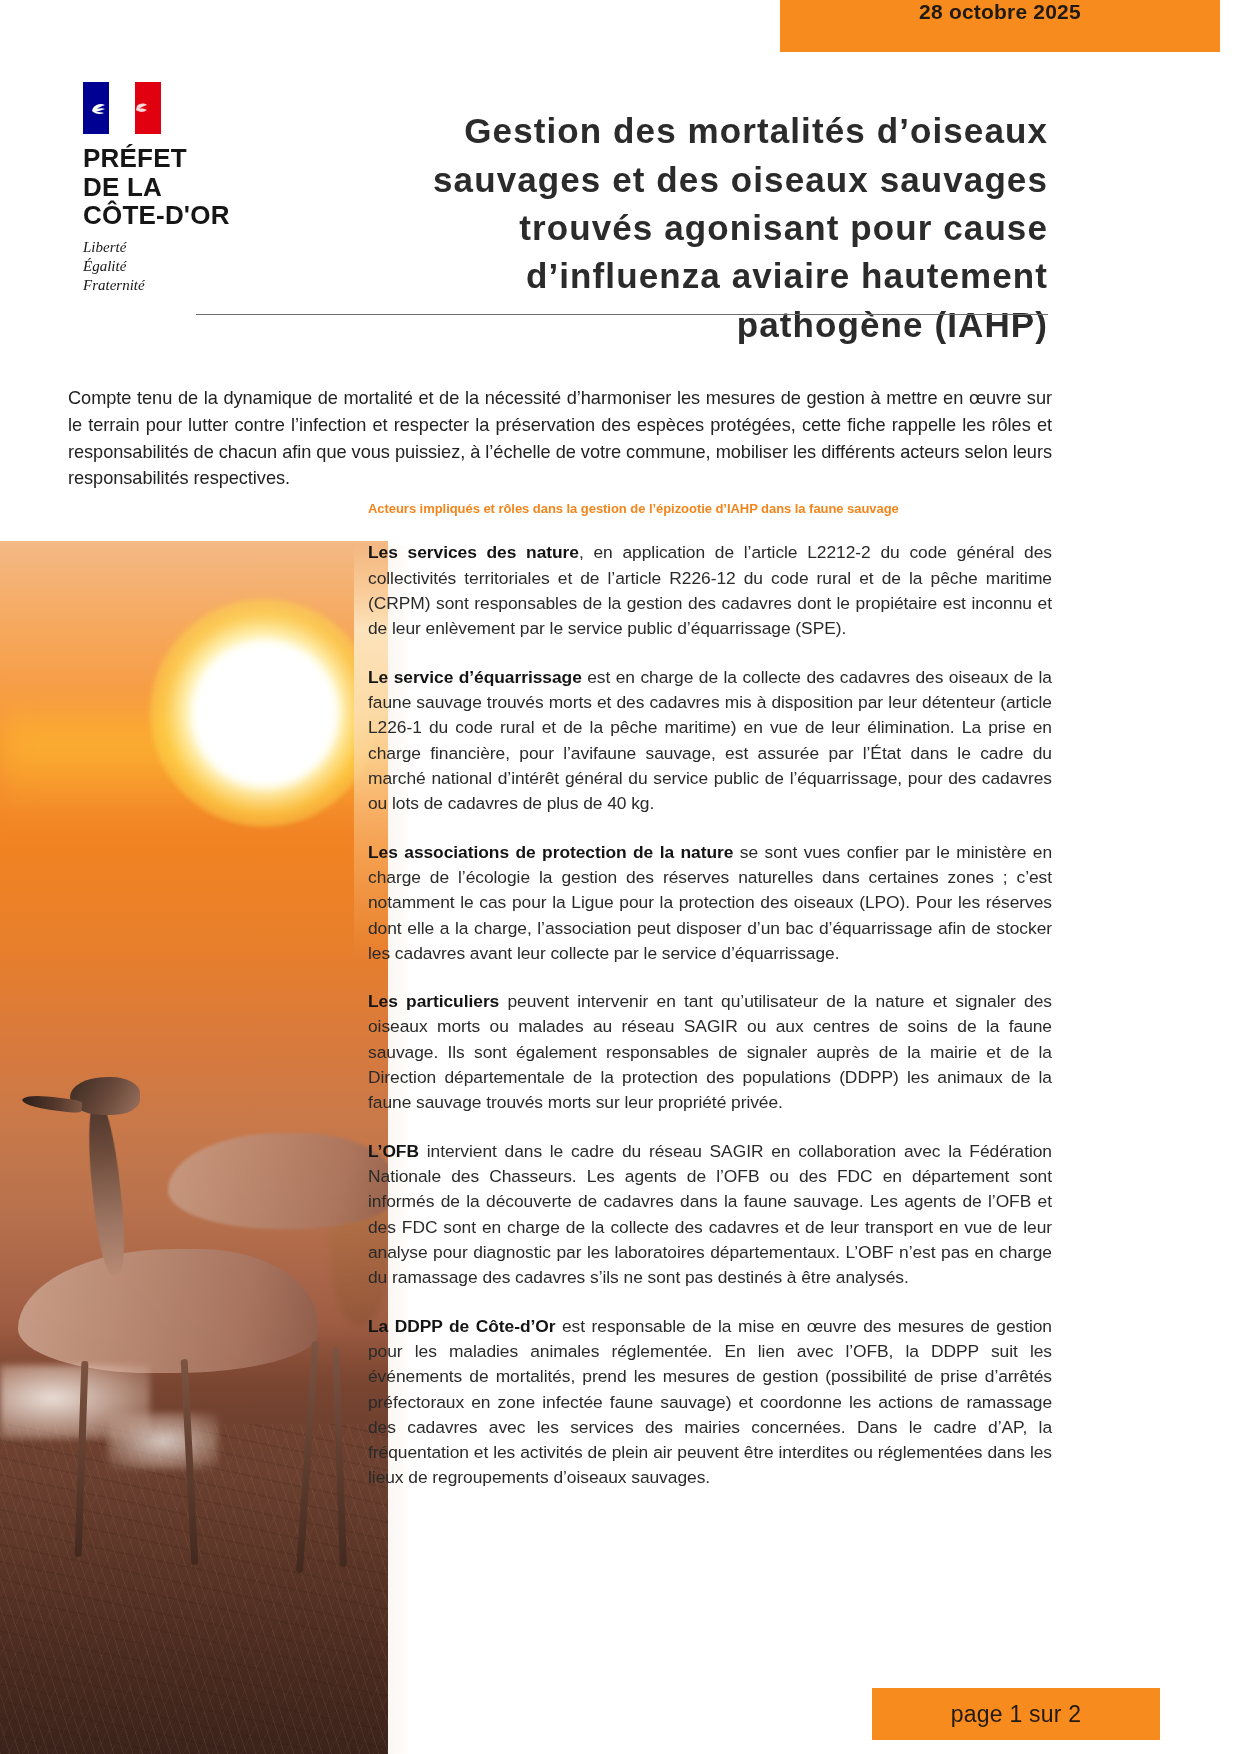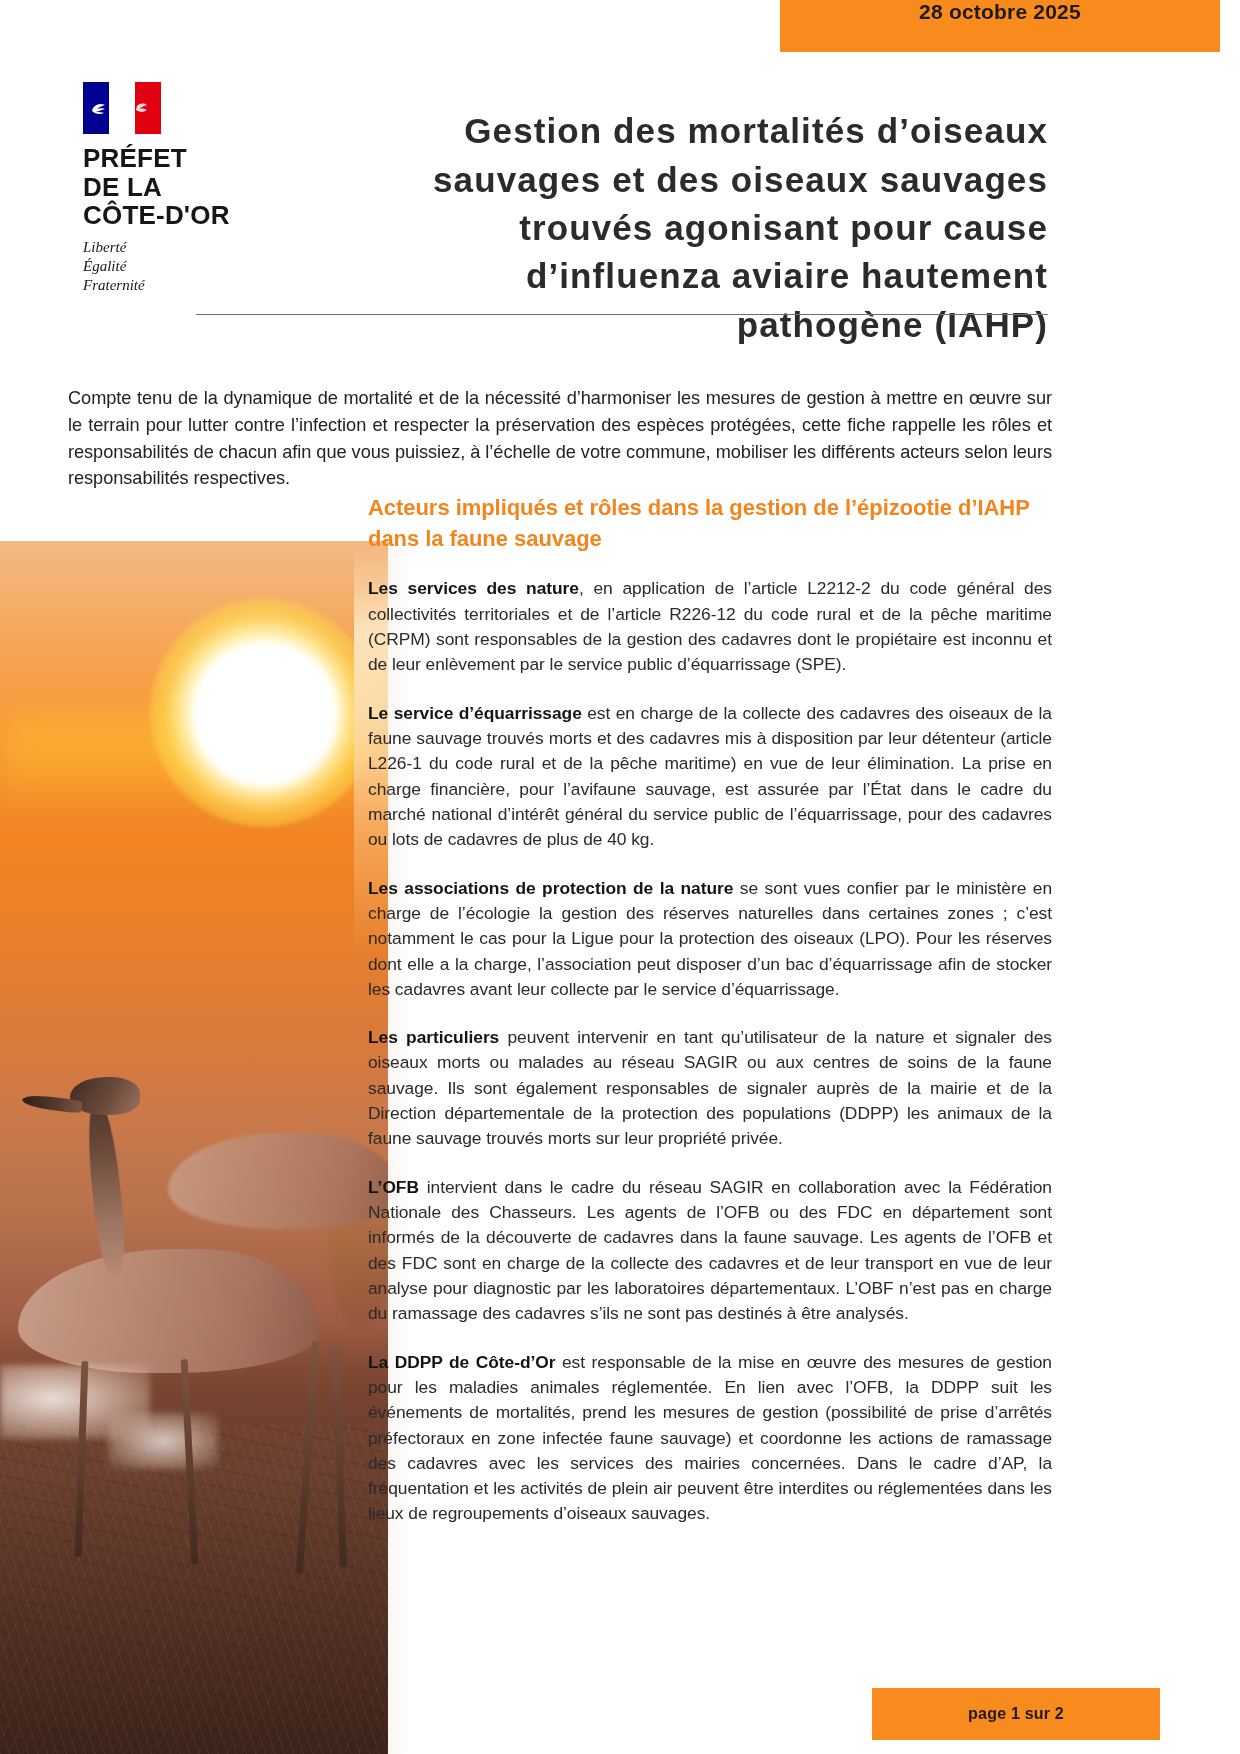--- a/index.html
+++ b/index.html
@@ -298,25 +298,25 @@
   }
 
   .content {
     position: absolute;
     left: 368px;
     top: 492px;
     width: 684px;
   }
 
   .section-heading {
-    font-size: 22px;
+    font-size: 13px;
     font-weight: bold;
     line-height: 1.42;
     color: #f2861d;
-    margin: 0 0 22px 0;
+    margin: 8px 0 22px 0;
     letter-spacing: -0.05px;
   }
 
   .body-p {
     font-size: 17.4px;
     line-height: 1.455;
     text-align: justify;
     color: #2a2a2a;
     margin: 0 0 23px 0;
     letter-spacing: -0.05px;
@@ -333,22 +333,22 @@
     left: 872px;
     top: 1688px;
     width: 288px;
     height: 52px;
     background: #f78b1e;
     display: flex;
     align-items: center;
     justify-content: center;
   }
   .page-badge .page-text {
-    font-size: 16px;
-    font-weight: bold;
+    font-size: 23px;
+    font-weight: normal;
     color: #211a12;
     letter-spacing: 0.2px;
   }
 </style>
 </head>
 <body>
 
 <div class="date-banner">
   <span class="date-text">28 octobre 2025</span>
 </div>

